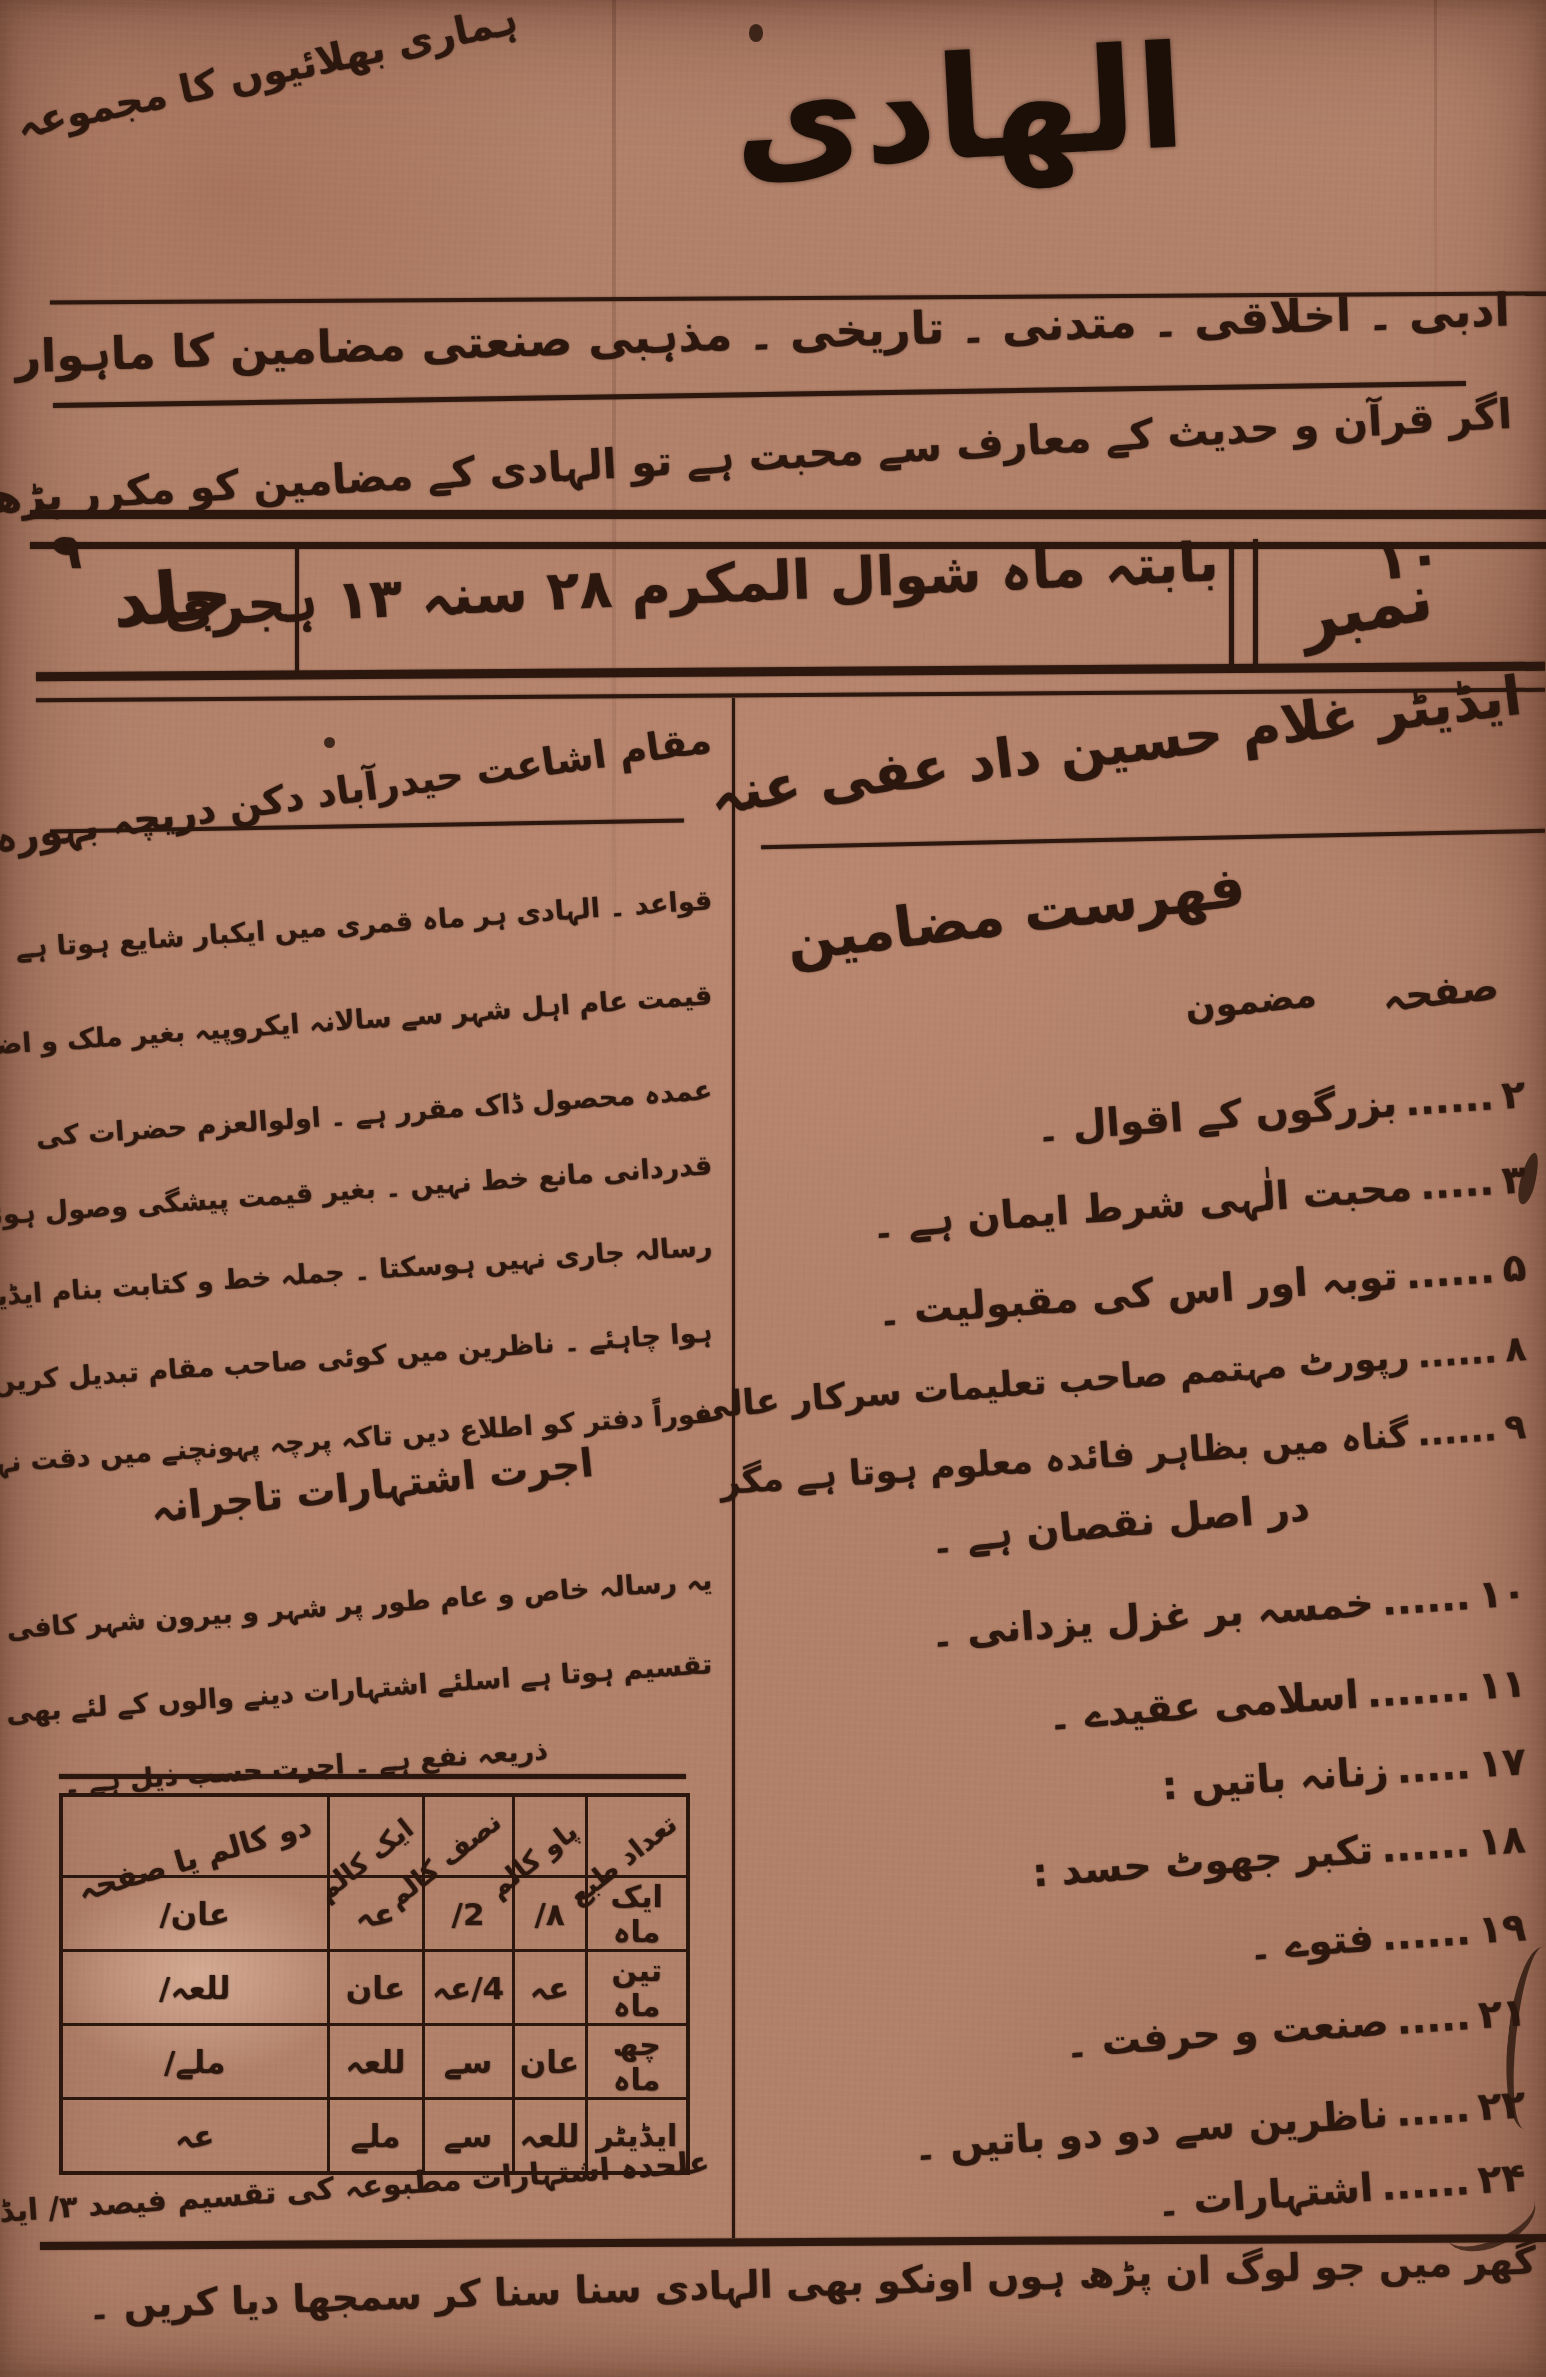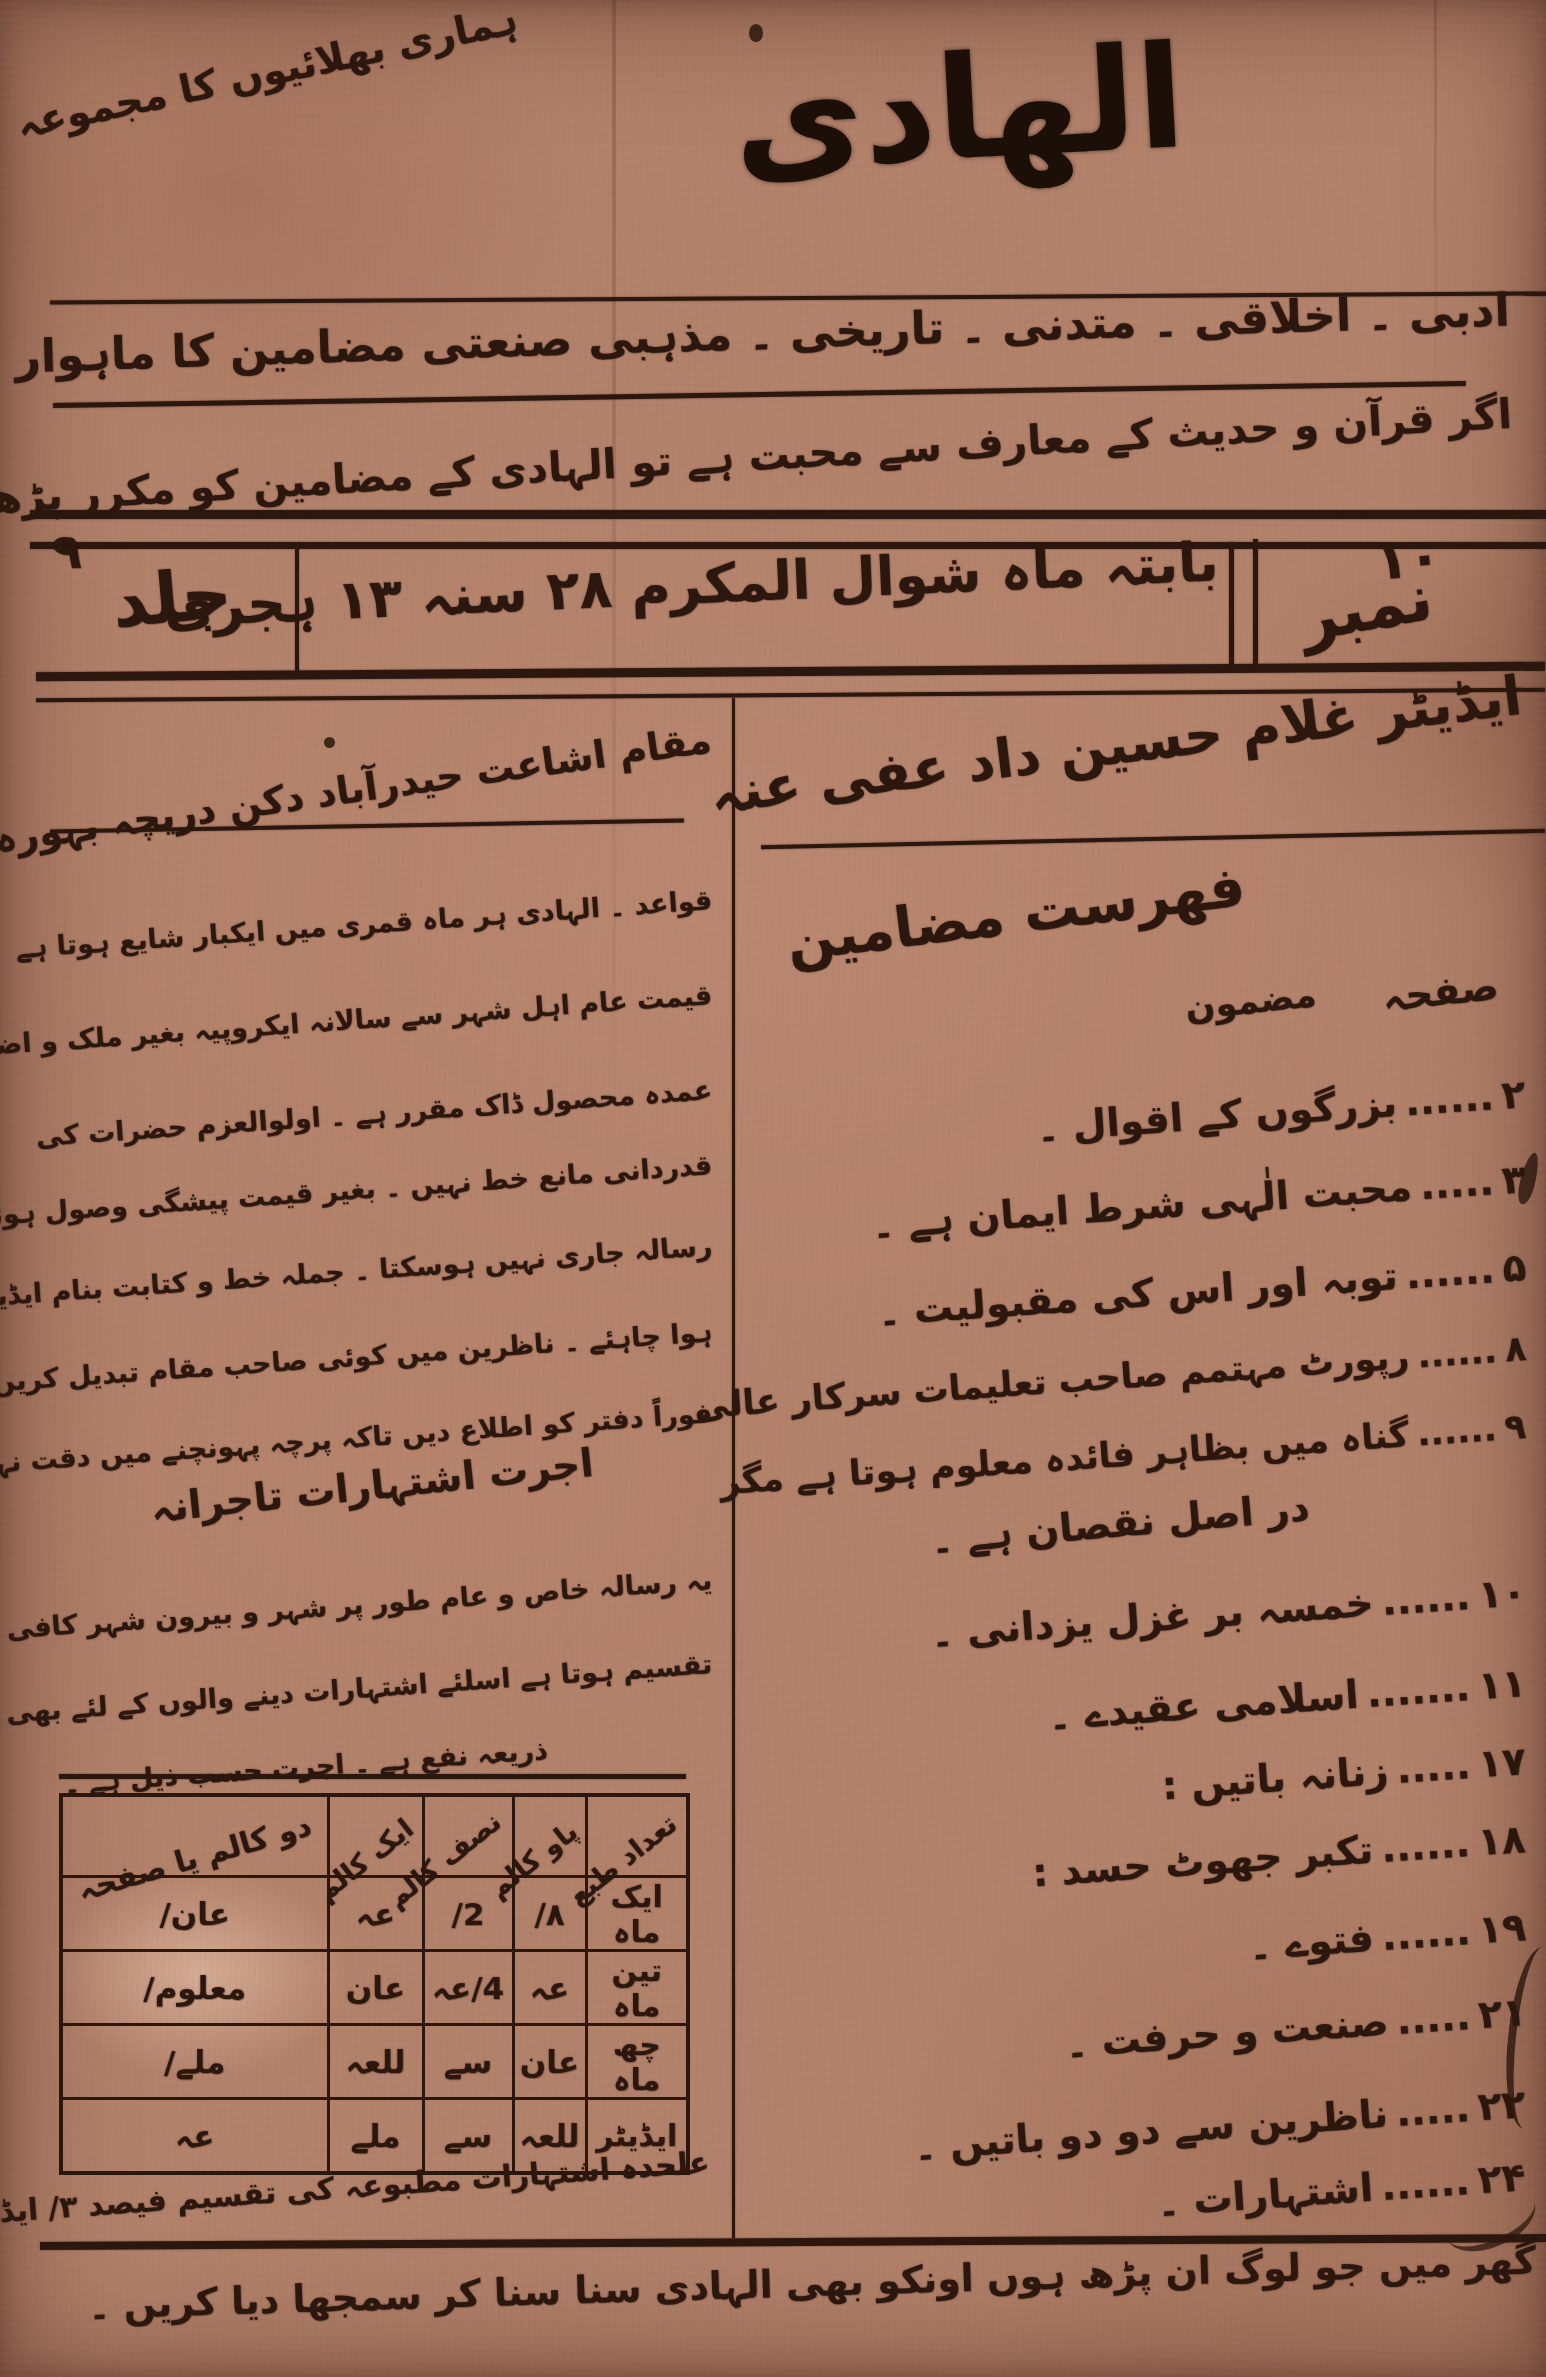--- a/index.html
+++ b/index.html
@@ -201,21 +201,21 @@
         <td>۸/</td>
         <td>2/</td>
         <td>عہ</td>
         <td>عان/</td>
       </tr>
       <tr>
         <td class="rowlabel">تین ماہ</td>
         <td>عہ</td>
         <td>4/عہ</td>
         <td>عان</td>
-        <td>معلوم/</td>
+        <td>للعہ/</td>
       </tr>
       <tr>
         <td class="rowlabel">چھ ماہ</td>
         <td>عان</td>
         <td>سے</td>
         <td>للعہ</td>
         <td>ملے/</td>
       </tr>
       <tr>
         <td class="rowlabel">ایڈیٹر</td>

